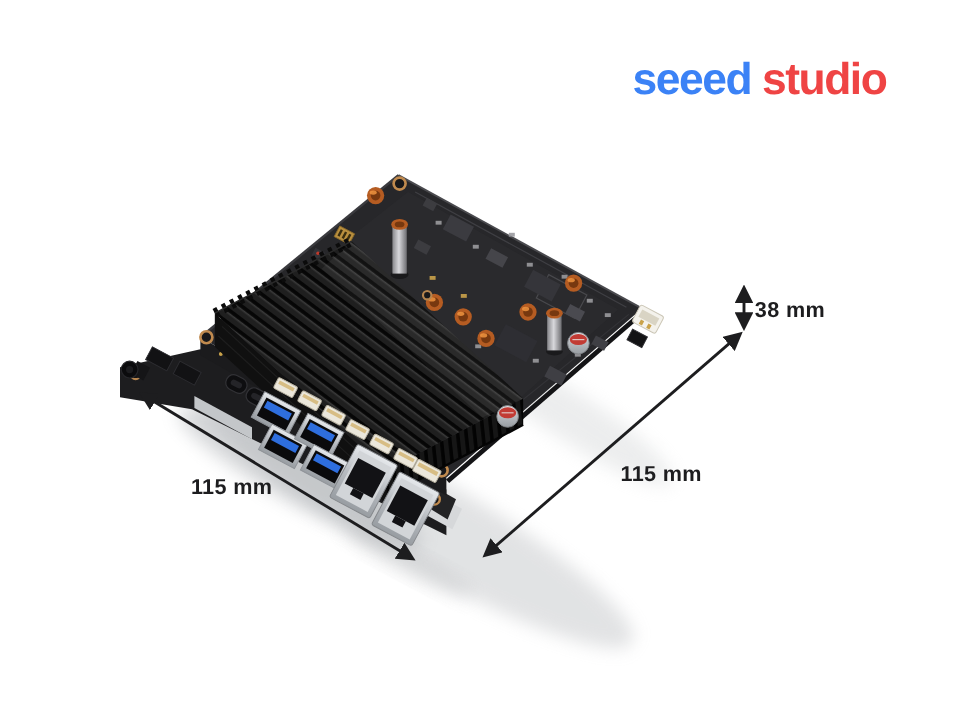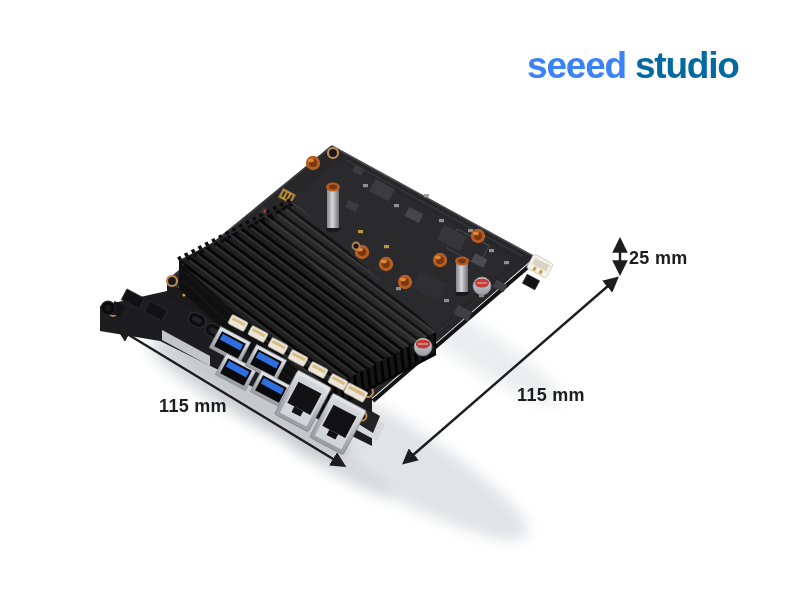--- a/index.html
+++ b/index.html
@@ -2,21 +2,21 @@
 <html><head>
 <meta charset="utf-8">
 <style>
   html,body{margin:0;padding:0;background:#fff;}
   .stage{position:relative;width:800px;height:600px;background:#ffffff;overflow:hidden;
          font-family:"Liberation Sans", sans-serif;}
   .scene{position:absolute;left:0;top:0;}
   .logo{position:absolute;left:527px;top:47px;font-weight:800;font-size:37px;
         letter-spacing:-1.2px;white-space:nowrap;line-height:1;}
   .logo .p1{color:#3b82f6;}
-  .logo .p2{color:#0369a1;margin-left:9px;}
+  .logo .p2{color:#ef4444;margin-left:9px;}
   .dim-label{position:absolute;font-weight:700;font-size:18px;color:#1D1D1F;
              letter-spacing:0.3px;line-height:22px;white-space:nowrap;}
   .dim-front{left:133px;top:395px;width:120px;text-align:center;}
   .dim-side{left:491px;top:384px;width:120px;text-align:center;}
   .dim-height{left:629px;top:247px;width:90px;text-align:left;}
 </style>
 </head>
 <body>
 
 <div class="stage">
@@ -303,15 +303,15 @@
       <line x1="620" y1="241" x2="620" y2="272" marker-start="url(#ah)" marker-end="url(#ah)"></line>
     </g>
   </svg>
 
   <div class="logo">
     <span class="p1">seeed</span><span class="p2">studio</span>
   </div>
 
   <div class="dim-label dim-front">115 mm</div>
   <div class="dim-label dim-side">115 mm</div>
-  <div class="dim-label dim-height">25 mm</div>
+  <div class="dim-label dim-height">38 mm</div>
 
 </div>
 
 </body></html>

